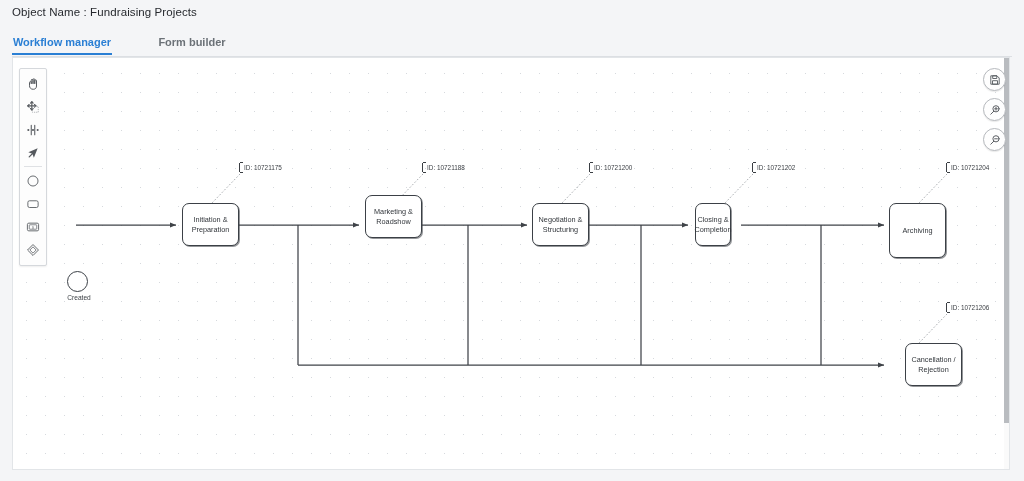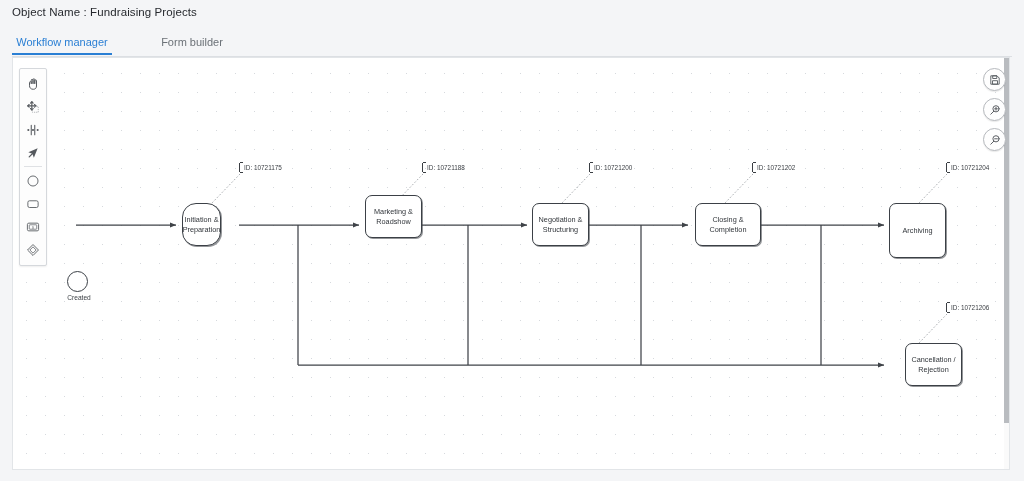--- a/index.html
+++ b/index.html
@@ -17,22 +17,23 @@
   }
   
   .tabbar{
     position:absolute;left:12px;top:30px;width:1000px;height:26px;
     border-bottom:1px solid #dcdfe3;
   }
   .tab{
     position:absolute;top:0;height:25px;line-height:25px;
     font-size:11px;text-align:center;cursor:pointer;color:#6b7177;
     box-sizing:border-box;
-  }
-  .tab.active{color:#2a7fd4;font-weight:normal;border-bottom:2.5px solid #2a7fd4;}
+    font-weight:bold;
+  }
+  .tab.active{color:#2a7fd4;font-weight:bold;border-bottom:2.5px solid #2a7fd4;}
   #tab0{left:0;width:100px;}
   #tab1{left:130px;width:100px;}
 
   
   .canvas{
     position:absolute;left:12px;top:57px;width:998px;height:413px;
     background-color:#ffffff;
     background-image:radial-gradient(#d6d9dd 0.8px, transparent 0.9px);
     background-size:19px 19px;
     background-position:4px 6px;
@@ -148,30 +149,30 @@
       <line x1="577" y1="116" x2="549" y2="145"></line>
       <line x1="740" y1="116" x2="712" y2="145"></line>
       <line x1="934" y1="116" x2="906" y2="145"></line>
       <line x1="934" y1="256" x2="906" y2="285"></line>
     </g>
   </svg>
 
   <div class="start-circle"></div>
   <div class="start-label">Created</div>
 
-  <div class="node" style="left:169px;top:145px;width:39px;height:43px;border-radius:14px;">
+  <div class="node" style="left:169px;top:145px;width:57px;height:43px;">
     <span>Initiation &amp;<br>Preparation</span>
     </div>
   <div class="node" style="left:352px;top:137px;width:57px;height:43px;">
     <span>Marketing &amp;<br>Roadshow</span>
     </div>
   <div class="node" style="left:519px;top:145px;width:57px;height:43px;">
     <span>Negotiation &amp;<br>Structuring</span>
     </div>
-  <div class="node" style="left:682px;top:145px;width:66px;height:43px;">
+  <div class="node" style="left:682px;top:145px;width:36px;height:43px;">
     <span>Closing &amp;<br>Completion</span>
     </div>
   <div class="node" style="left:876px;top:145px;width:57px;height:55px;">
     <span>Archiving</span>
     </div>
   <div class="node" style="left:892px;top:285px;width:57px;height:43px;">
     <span>Cancellation /<br>Rejection</span>
     </div>
 
   <div class="idtag" style="left:226px;top:105px;">ID: 10721175</div>

